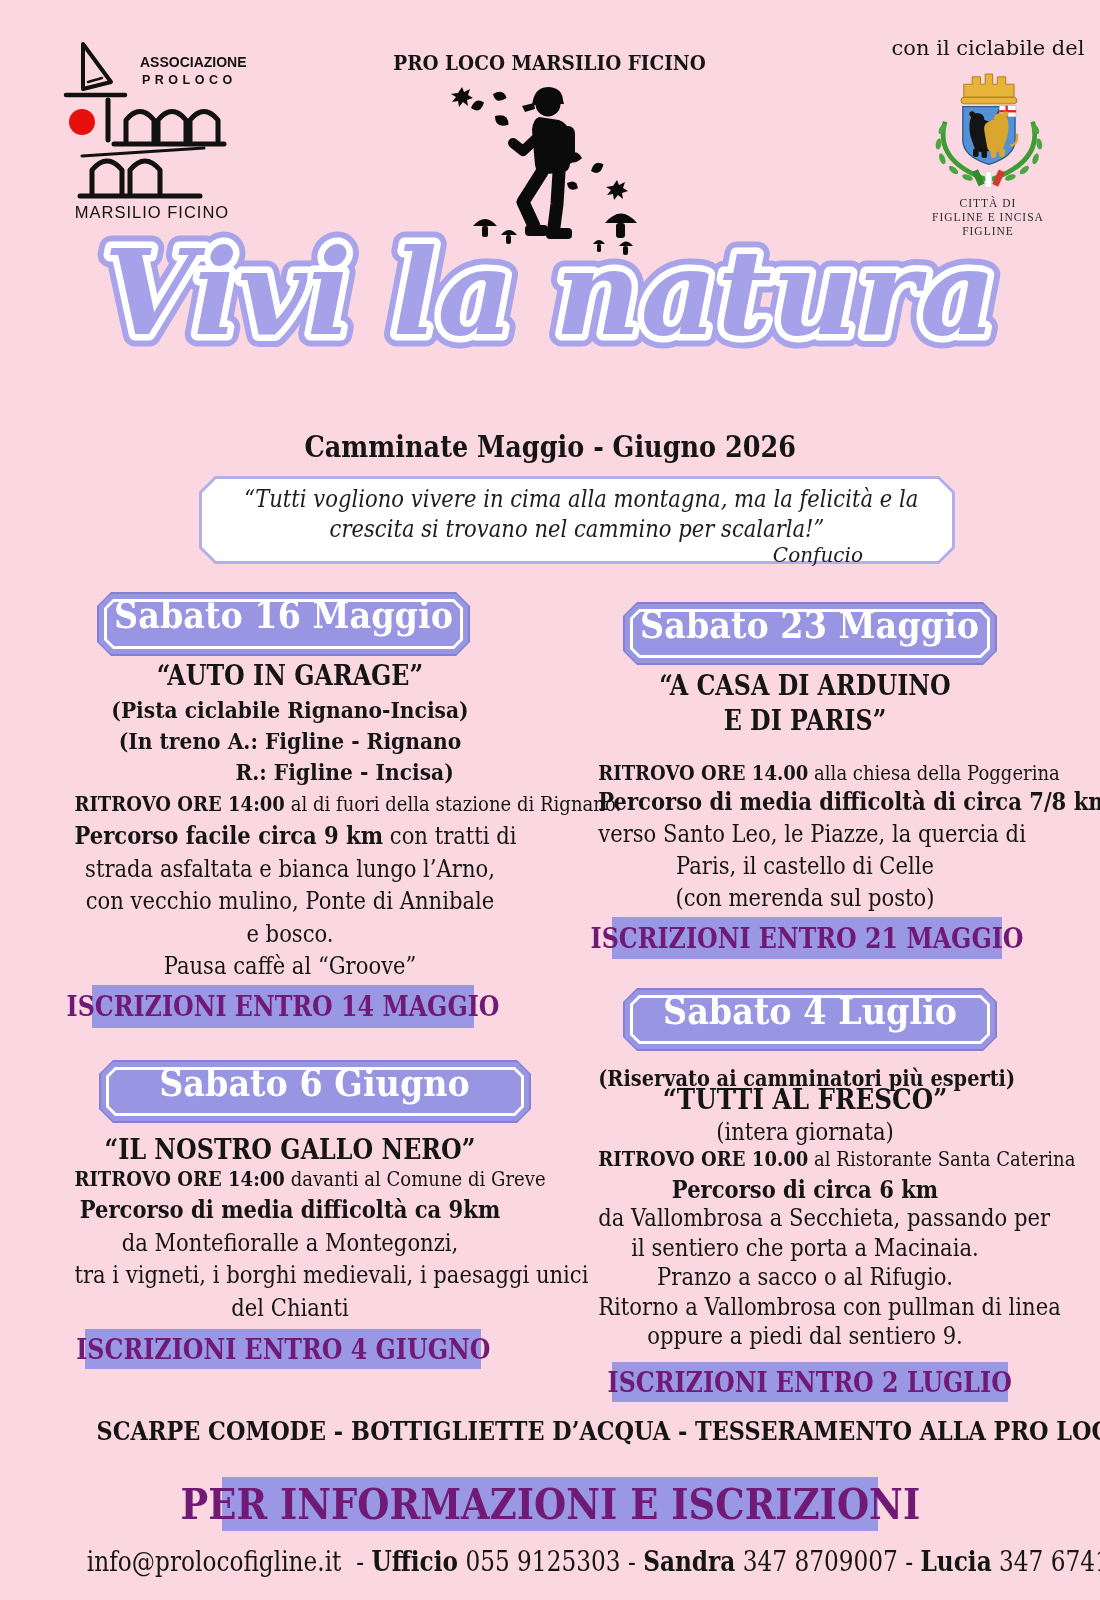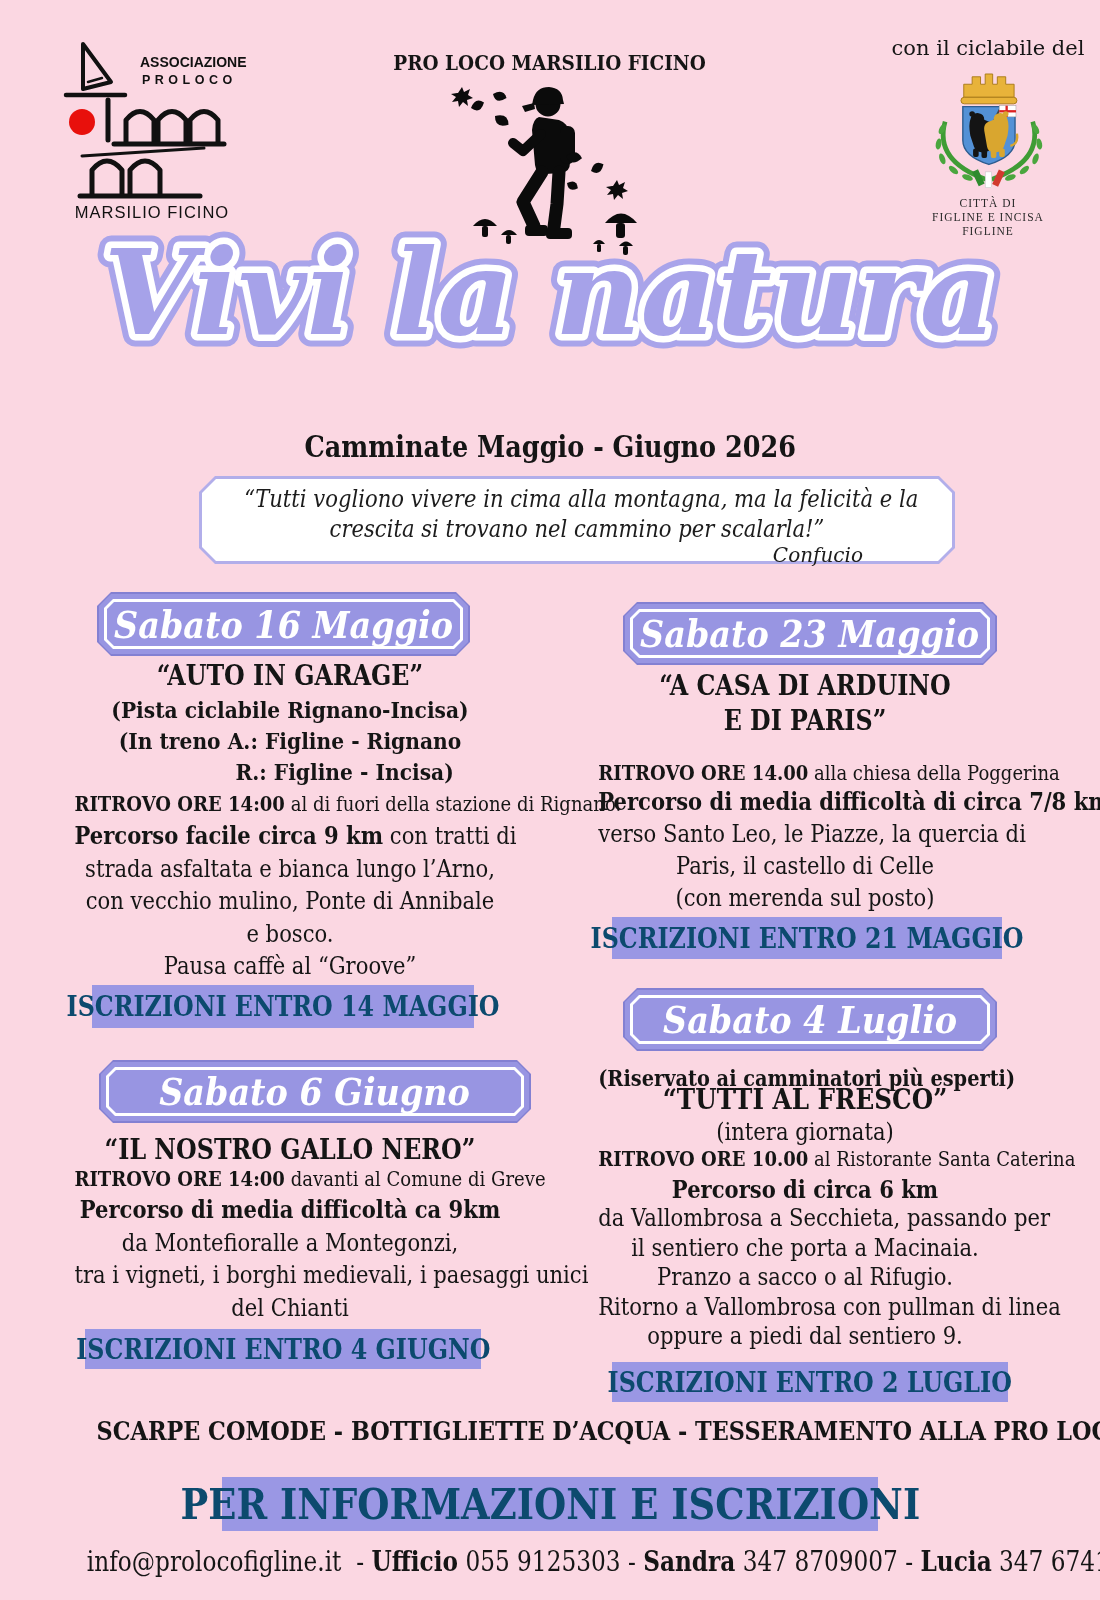--- a/index.html
+++ b/index.html
@@ -28,34 +28,34 @@
   
   .quote-box{left:199px;top:476px;width:756px;height:88px;}
   .oct1{position:absolute;inset:0;background:#b2aeea;
         clip-path:polygon(16px 0,calc(100% - 16px) 0,100% 16px,100% calc(100% - 16px),calc(100% - 16px) 100%,16px 100%,0 calc(100% - 16px),0 16px);}
   .oct2{position:absolute;inset:3px;background:#ffffff;
         clip-path:polygon(14px 0,calc(100% - 14px) 0,100% 14px,100% calc(100% - 14px),calc(100% - 14px) 100%,14px 100%,0 calc(100% - 14px),0 14px);}
   .quote-content{position:relative;z-index:1;padding-top:8px;font-style:italic;font-size:24px;line-height:30px;color:#1c1c1c;}
   .quote-author{text-align:right;padding-right:92px;font-size:20px;line-height:22px;}
 
   
-  .date-box{position:absolute;display:flex;align-items:center;justify-content:center;font-style:italic;}
+  .date-box{position:absolute;display:flex;justify-content:center;}
   .date-box i{position:absolute;display:block;}
   .db1{inset:0;background:#8380d2;
        clip-path:polygon(14px 0,calc(100% - 14px) 0,100% 14px,100% calc(100% - 14px),calc(100% - 14px) 100%,14px 100%,0 calc(100% - 14px),0 14px);}
   .db2{inset:2px;background:#9895e2;
        clip-path:polygon(12px 0,calc(100% - 12px) 0,100% 12px,100% calc(100% - 12px),calc(100% - 12px) 100%,12px 100%,0 calc(100% - 12px),0 12px);}
   .db3{inset:7px;background:#ffffff;
        clip-path:polygon(9px 0,calc(100% - 9px) 0,100% 9px,100% calc(100% - 9px),calc(100% - 9px) 100%,9px 100%,0 calc(100% - 9px),0 9px);}
   .db4{inset:10px;background:#9895e2;
        clip-path:polygon(7px 0,calc(100% - 7px) 0,100% 7px,100% calc(100% - 7px),calc(100% - 7px) 100%,7px 100%,0 calc(100% - 7px),0 7px);}
   .date-box .lbl{position:relative;z-index:1;color:#fff;font-weight:bold;font-size:38px;}
 
   
-  .banner{position:absolute;background:#9a97e4;color:#0c4a6e;display:flex;align-items:center;justify-content:center;font-weight:bold;font-size:27px;}
+  .banner{position:absolute;background:#9a97e4;color:#701a75;display:flex;align-items:center;justify-content:center;font-weight:bold;font-size:27px;}
 
   
   .block{position:absolute;text-align:center;}
   .ev-title{font-size:27px;font-weight:bold;line-height:35px;}
   .ev-sub{font-size:23px;font-weight:bold;line-height:31px;}
   .ev-meet{font-size:20.5px;line-height:26px;}
   .ev-walk{font-size:24px;}
   .lh325 .line{line-height:32.5px;}
   .lh320 .line{line-height:32px;}
   .lh294 .line{line-height:29.4px;}

